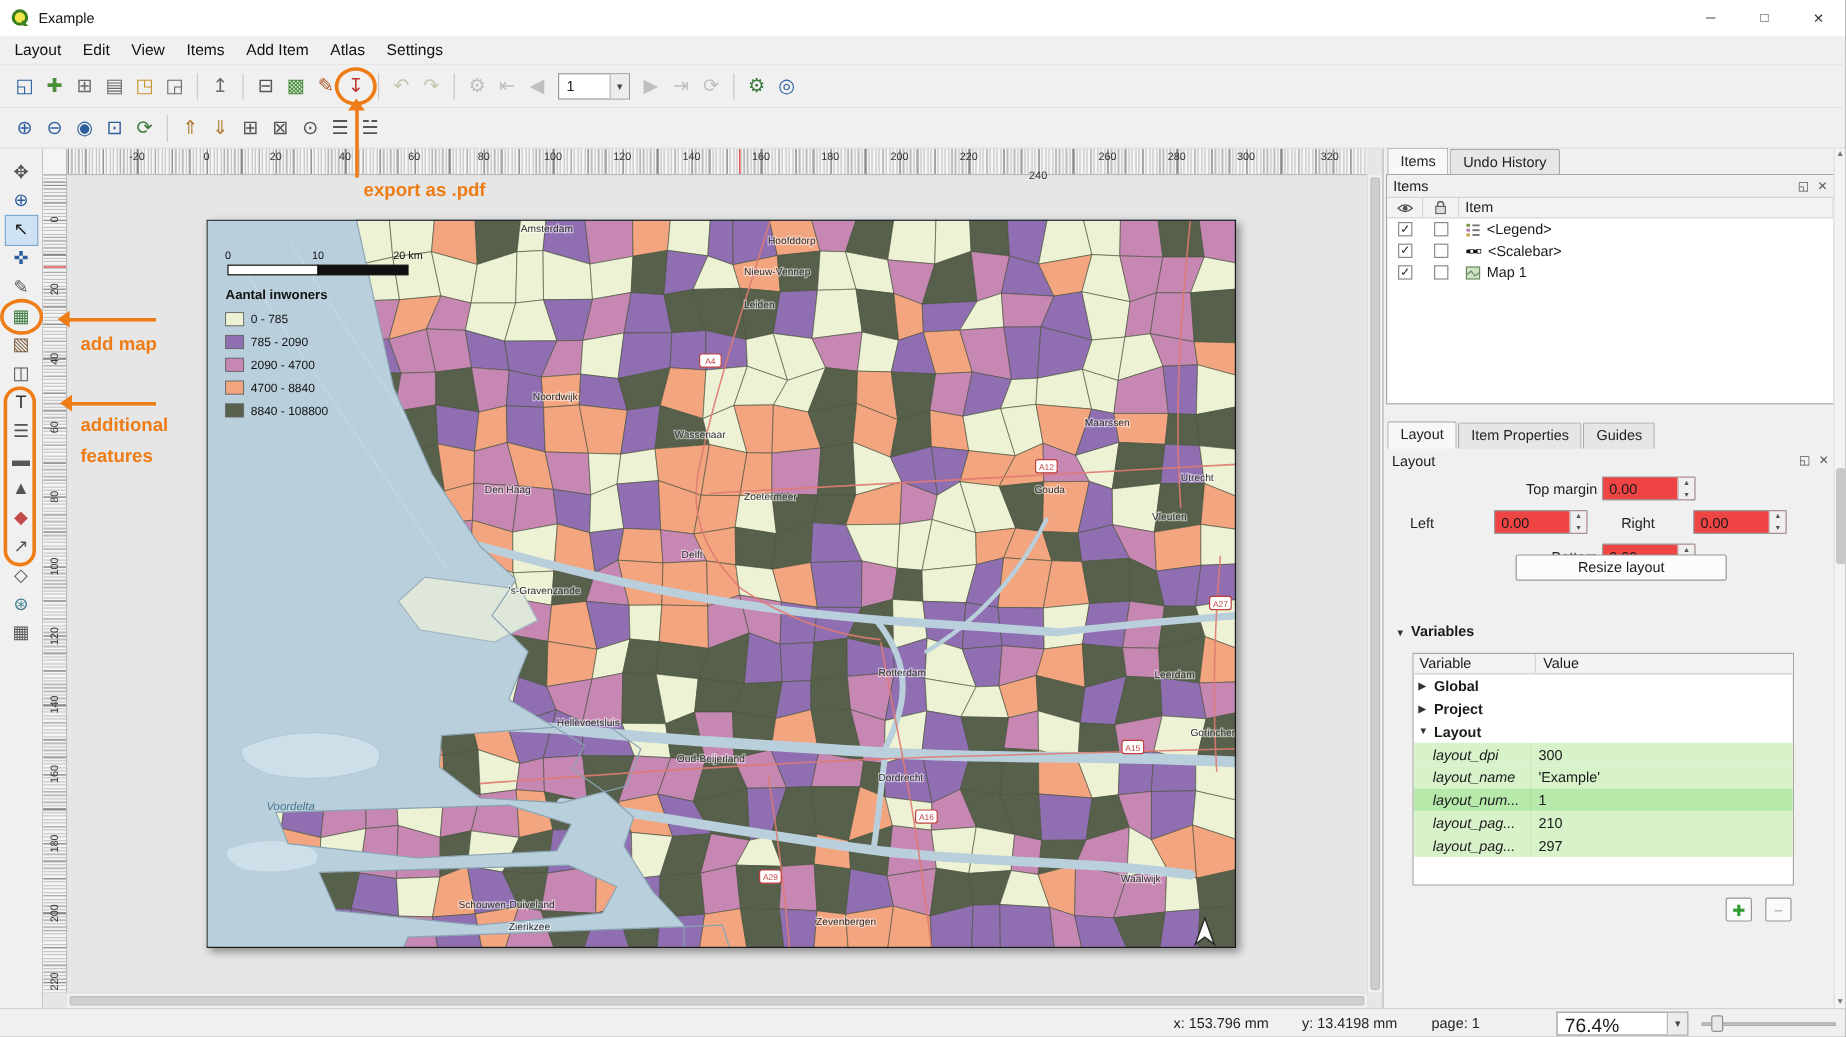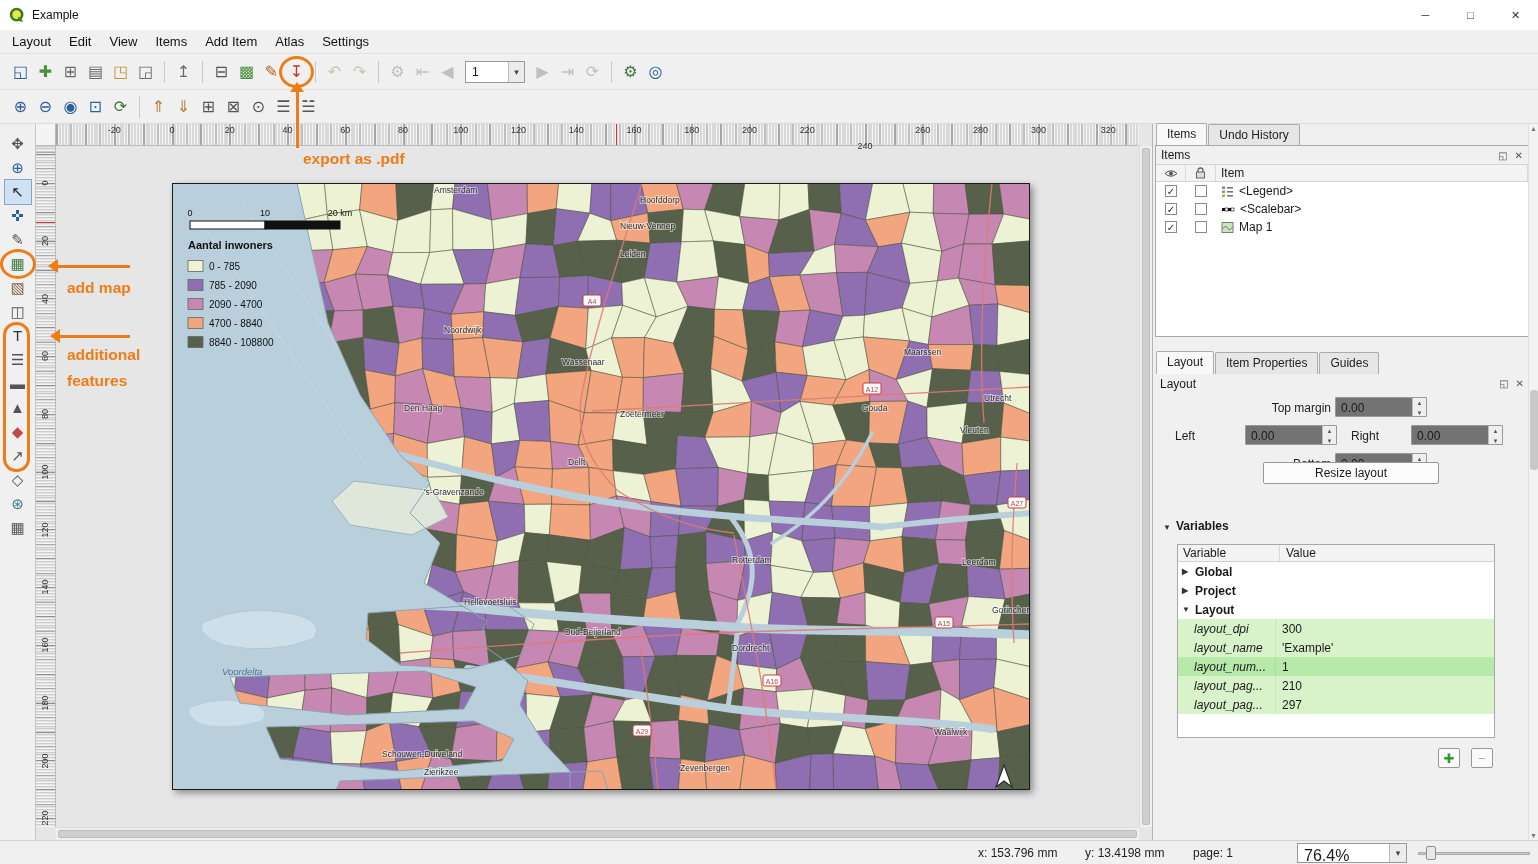--- a/index.html
+++ b/index.html
@@ -61,21 +61,21 @@
 .itr{display:flex;align-items:center;height:18px}
 .ithead{height:17px;background:#f3f3f3;border-bottom:1px solid #d5d5d5}
 .ithead .itc{border-right:1px solid #d8d8d8;height:100%;display:flex;align-items:center;justify-content:center}
 .itc.c1,.itc.c2{width:30px;display:flex;justify-content:center}
 .itc.c3{flex:1;display:flex;align-items:center;gap:5px;padding-left:5px;font-size:12px;justify-content:flex-start}
 .cb{width:12px;height:12px;border:1px solid #8a8a8a;background:#fff;display:flex;align-items:center;justify-content:center;font-size:10px;color:#222}
 .cb.checked::after{content:"✓"}
 .rowicon{display:flex}
 .ptitle2{position:absolute;left:2px;top:250px;width:374px;height:19px;display:flex;align-items:center;justify-content:space-between;padding:0 5px}
 .fld-label{position:absolute;font-size:12px;color:#222}
-.spin{position:absolute;width:92px;height:20px;background:#737373;border:1px solid #999;display:flex;border-radius:1px}
+.spin{position:absolute;width:78px;height:20px;background:#ef4444;border:1px solid #999;display:flex;border-radius:1px}
 .spin-val{flex:1;font-size:12px;padding:3px 0 0 5px}
 .spin-btns{width:14px;border-left:1px solid #c0c0c0;display:flex;flex-direction:column;background:#efefef}
 .spin-btns::before{content:"▲";font-size:6px;line-height:10px;text-align:center;color:#555;flex:1}
 .spin-btns::after{content:"▼";font-size:6px;line-height:10px;text-align:center;color:#555;flex:1}
 .resize-btn{position:absolute;left:110px;top:338px;width:176px;height:22px;background:#fcfcfc;border:1px solid #989898;border-radius:2px;font-size:12px;display:flex;align-items:center;justify-content:center}
 .vars-head{position:absolute;left:10px;top:395px;font-size:12px;font-weight:bold;display:flex;align-items:center;gap:5px}
 .tri2::before{content:"▼";font-size:8px;color:#333}
 .vars-table{position:absolute;left:24px;top:420px;width:318px;height:194px;background:#fff;border:1px solid #a8a8a8;overflow:hidden}
 .vars-cols{height:17px;display:flex;background:#f3f3f3;border-bottom:1px solid #d0d0d0}
 .vc1{width:102px;padding-left:5px;border-right:1px solid #d8d8d8;display:flex;align-items:center}

